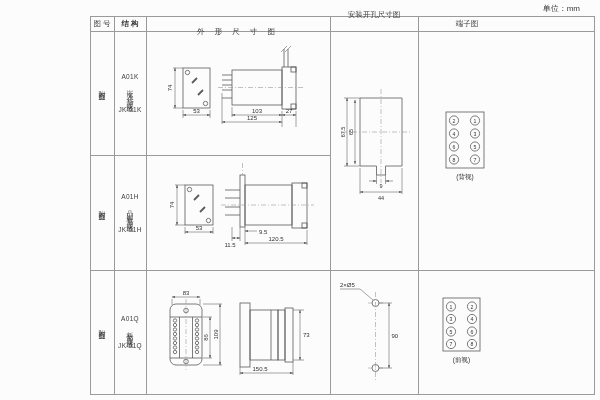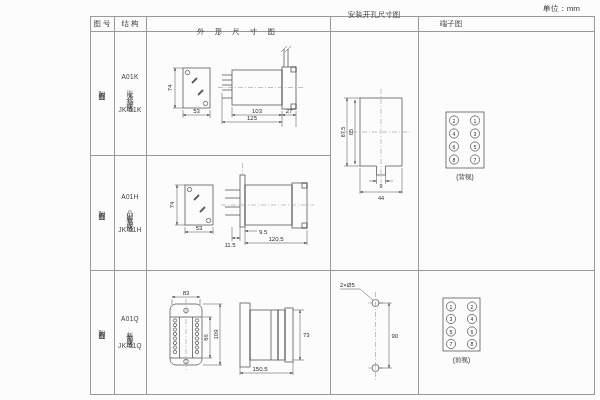--- a/index.html
+++ b/index.html
@@ -47,24 +47,24 @@
 <div class="hline" style="left:90px;top:270px;width:505px;"></div>
 <div class="hline" style="left:90px;top:394px;width:505px;"></div>
 <div class="vline" style="left:90px;top:16px;height:379px;"></div>
 <div class="vline" style="left:114px;top:16px;height:379px;"></div>
 <div class="vline" style="left:146px;top:16px;height:379px;"></div>
 <div class="vline" style="left:330px;top:16px;height:379px;"></div>
 <div class="vline" style="left:418px;top:16px;height:379px;"></div>
 <div class="vline" style="left:594px;top:16px;height:379px;"></div>
 
 <div class="cell hdr" style="left:90px;top:16px;width:24px;height:15px;">图 号</div>
-<div class="cell hdr" style="left:114px;top:16px;width:32px;height:15px;">结 构</div>
+<div class="cell hdr" style="left:114px;top:16px;width:32px;height:15px;font-weight:bold;">结 构</div>
 <div class="cell hdr" style="left:146px;top:24px;width:184px;height:15px;letter-spacing:4px;">外 形 尺 寸 图</div>
 <div class="cell hdr" style="left:330px;top:7px;width:88px;height:15px;">安装开孔尺寸图</div>
-<div class="cell hdr" style="left:420px;top:16px;width:62px;height:15px;">端子图</div>
+<div class="cell hdr" style="left:420px;top:16px;width:62px;height:15px;padding-left:16px;">端子图</div>
 
 <div class="cell col" style="left:90px;top:31px;width:24px;height:124px;gap:3px;">
   <span class="vtext">附图</span>
   <span class="small">11</span>
 </div>
 <div class="cell col" style="left:114px;top:31px;width:32px;height:124px;gap:4px;">
   <span class="small">A01K</span>
   <span class="vtext">嵌入式后接线</span>
   <span class="small">JK-01K</span>
 </div>

